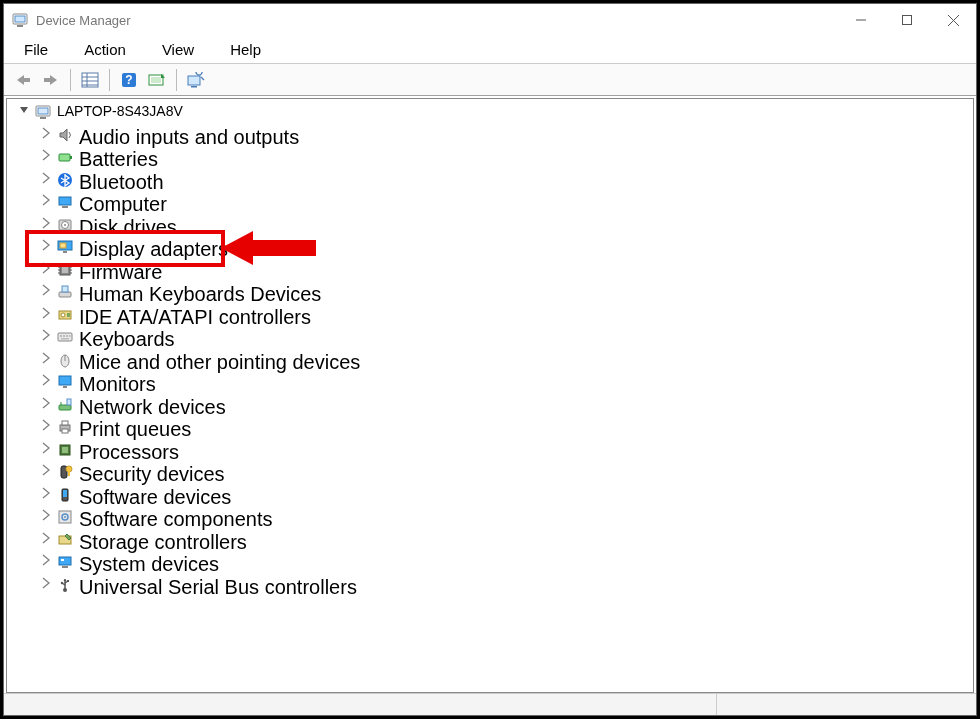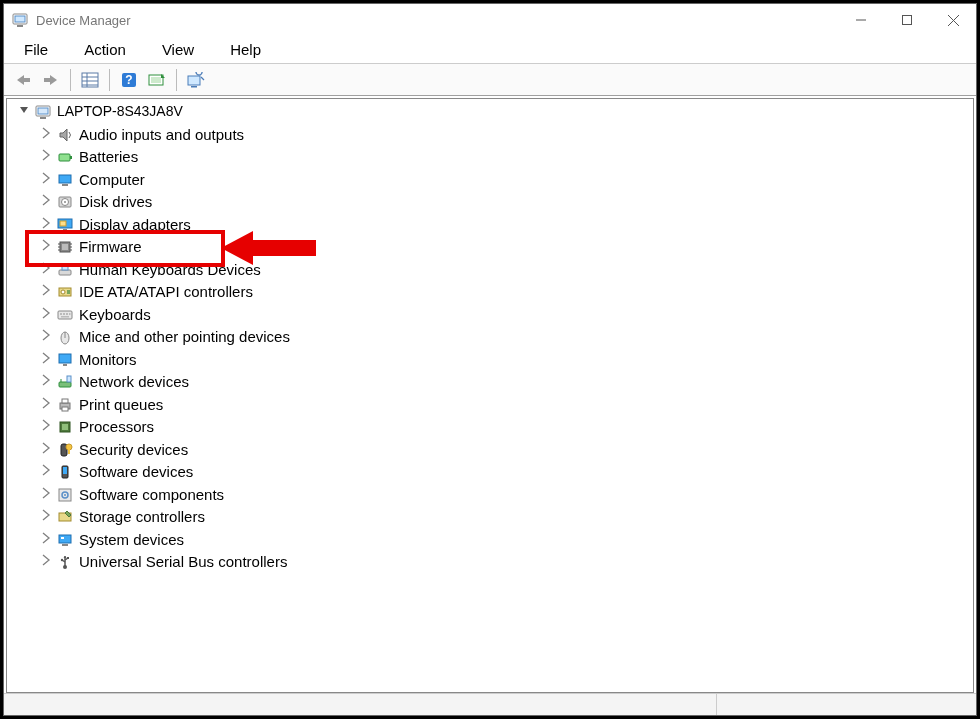--- a/index.html
+++ b/index.html
@@ -60,21 +60,21 @@
   .node {
     display:flex; align-items:flex-start; height:22.5px;
     padding-left:0;
   }
   .expander {
     width:14px; height:14px; display:flex; align-items:center; justify-content:center;
     color:#777; font-size:10px;
   }
   .expander svg { display:block; }
   .node-icon { width:20px; height:18px; display:flex; align-items:center; justify-content:center; margin:0 4px 0 2px;}
-  .node-label { font-size:15px; }
+  .node-label { font-size:20px; }
   .root-row .node-label { font-size:14px; }
   .indent0 { padding-left:10px; }
   .indent1 { padding-left:32px; }
   
   .highlight-box {
     position:absolute; border:4px solid #e60000; pointer-events:none;
   }
   .arrow-annot { position:absolute; }
   
   .statusbar { height:22px; border-top:1px solid #ccc; background:#f4f4f4; display:flex; }
@@ -219,20 +219,35 @@
         </li>
         <li>
           <div class="node indent1">
             <span class="expander">
               <svg width="12" height="12" viewBox="0 0 12 12">
                 <use href="#ic-expander-right"></use>
               </svg>
             </span>
             <span class="node-icon">
               <svg width="16" height="16" viewBox="0 0 16 16">
+                <use href="#ic-bluetooth"></use>
+              </svg>
+            </span>
+            <span class="node-label">Bluetooth</span>
+          </div>
+        </li>
+        <li>
+          <div class="node indent1">
+            <span class="expander">
+              <svg width="12" height="12" viewBox="0 0 12 12">
+                <use href="#ic-expander-right"></use>
+              </svg>
+            </span>
+            <span class="node-icon">
+              <svg width="16" height="16" viewBox="0 0 16 16">
                 <use href="#ic-computer"></use>
               </svg>
             </span>
             <span class="node-label">Computer</span>
           </div>
         </li>
         <li>
           <div class="node indent1">
             <span class="expander">
               <svg width="12" height="12" viewBox="0 0 12 12">

